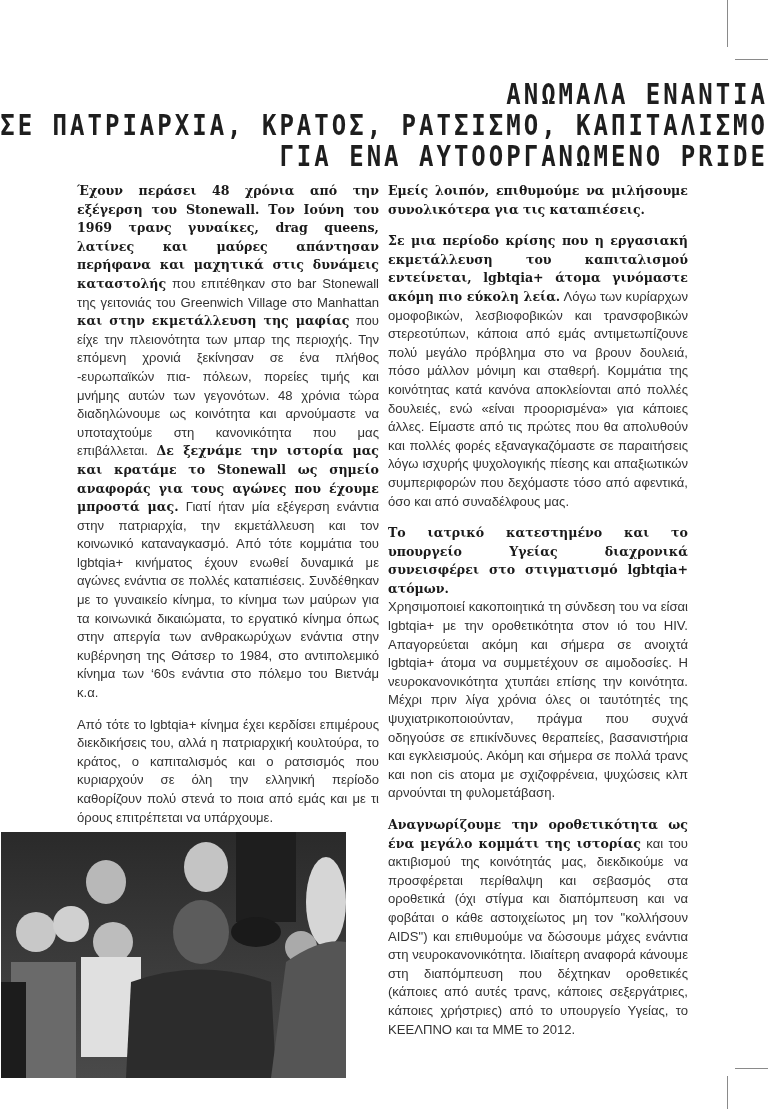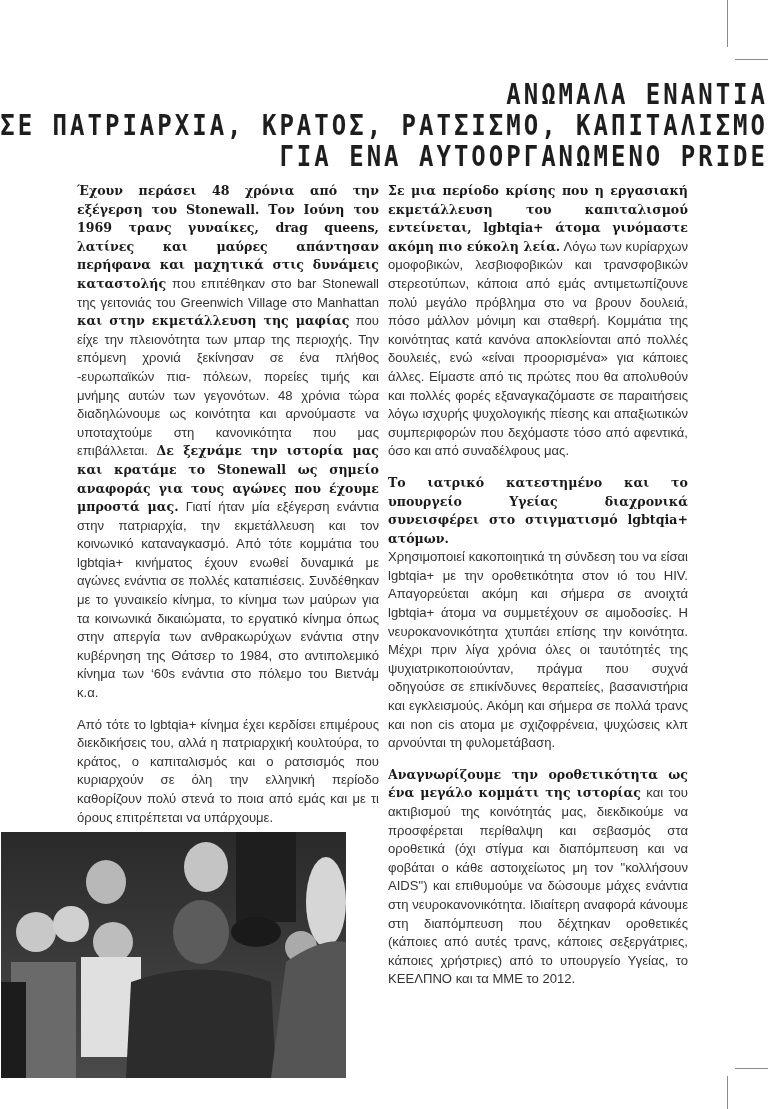--- a/index.html
+++ b/index.html
@@ -38,20 +38,21 @@
   <div class="title-line">ΣΕ ΠΑΤΡΙΑΡΧΙΑ, ΚΡΑΤΟΣ, ΡΑΤΣΙΣΜΟ, ΚΑΠΙΤΑΛΙΣΜΟ</div>
   <div class="title-line">ΓΙΑ ΕΝΑ ΑΥΤΟΟΡΓΑΝΩΜΕΝΟ PRIDE</div>
 </div>
 
 <div class="col col-left">
   <p><b>Έχουν περάσει 48 χρόνια από την εξέγερση του Stonewall. Τον Ιούνη του 1969 τρανς γυναίκες, drag queens, λατίνες και μαύρες απάντησαν περήφανα και μαχητικά στις δυνάμεις καταστολής</b><span class="reg"> που επιτέθηκαν στο bar Stonewall της γειτονιάς του Greenwich Village στο Manhattan </span><b>και στην εκμετάλλευση της μαφίας</b><span class="reg"> που είχε την πλειονότητα των μπαρ της περιοχής. Την επόμενη χρονιά ξεκίνησαν σε ένα πλήθος -ευρωπαϊκών πια- πόλεων, πορείες τιμής και μνήμης αυτών των γεγονότων. 48 χρόνια τώρα διαδηλώνουμε ως κοινότητα και αρνούμαστε να υποταχτούμε στη κανονικότητα που μας επιβάλλεται. </span><b>Δε ξεχνάμε την ιστορία μας και κρατάμε το Stonewall ως σημείο αναφοράς για τους αγώνες που έχουμε μπροστά μας.</b><span class="reg"> Γιατί ήταν μία εξέγερση ενάντια στην πατριαρχία, την εκμετάλλευση και τον κοινωνικό καταναγκασμό. Από τότε κομμάτια του lgbtqia+ κινήματος έχουν ενωθεί δυναμικά με αγώνες ενάντια σε πολλές καταπιέσεις. Συνδέθηκαν με το γυναικείο κίνημα, το κίνημα των μαύρων για τα κοινωνικά δικαιώματα, το εργατικό κίνημα όπως στην απεργία των ανθρακωρύχων ενάντια στην κυβέρνηση της Θάτσερ το 1984, στο αντιπολεμικό κίνημα των ‘60s ενάντια στο πόλεμο του Βιετνάμ κ.α.</span></p>
   <p><span class="reg">Από τότε το lgbtqia+ κίνημα έχει κερδίσει επιμέρους διεκδικήσεις του, αλλά η πατριαρχική κουλτούρα, το κράτος, ο καπιταλισμός και ο ρατσισμός που κυριαρχούν σε όλη την ελληνική περίοδο καθορίζουν πολύ στενά το ποια από εμάς και με τι όρους επιτρέπεται να υπάρχουμε.</span></p>
 </div>
 
 <div class="col col-right">
+  <p><b>Εμείς λοιπόν, επιθυμούμε να μιλήσουμε συνολικότερα για τις καταπιέσεις.</b></p>
   <p><b>Σε μια περίοδο κρίσης που η εργασιακή εκμετάλλευση του καπιταλισμού εντείνεται, lgbtqia+ άτομα γινόμαστε ακόμη πιο εύκολη λεία.</b><span class="reg"> Λόγω των κυρίαρχων ομοφοβικών, λεσβιοφοβικών και τρανσφοβικών στερεοτύπων, κάποια από εμάς αντιμετωπίζουνε πολύ μεγάλο πρόβλημα στο να βρουν δουλειά, πόσο μάλλον μόνιμη και σταθερή. Κομμάτια της κοινότητας κατά κανόνα αποκλείονται από πολλές δουλειές, ενώ «είναι προορισμένα» για κάποιες άλλες. Είμαστε από τις πρώτες που θα απολυθούν και πολλές φορές εξαναγκαζόμαστε σε παραιτήσεις λόγω ισχυρής ψυχολογικής πίεσης και απαξιωτικών συμπεριφορών που δεχόμαστε τόσο από αφεντικά, όσο και από συναδέλφους μας.</span></p>
   <p><b>Το ιατρικό κατεστημένο και το υπουργείο Υγείας διαχρονικά συνεισφέρει στο στιγματισμό lgbtqia+ ατόμων.</b><br><span class="reg">Χρησιμοποιεί κακοποιητικά τη σύνδεση του να είσαι lgbtqia+ με την οροθετικότητα στον ιό του HIV. Απαγορεύεται ακόμη και σήμερα σε ανοιχτά lgbtqia+ άτομα να συμμετέχουν σε αιμοδοσίες. Η νευροκανονικότητα χτυπάει επίσης την κοινότητα. Μέχρι πριν λίγα χρόνια όλες οι ταυτότητές της ψυχιατρικοποιούνταν, πράγμα που συχνά οδηγούσε σε επικίνδυνες θεραπείες, βασανιστήρια και εγκλεισμούς. Ακόμη και σήμερα σε πολλά τρανς και non cis ατομα με σχιζοφρένεια, ψυχώσεις κλπ αρνούνται τη φυλομετάβαση.</span></p>
   <p><b>Αναγνωρίζουμε την οροθετικότητα ως ένα μεγάλο κομμάτι της ιστορίας</b><span class="reg"> και του ακτιβισμού της κοινότητάς μας, διεκδικούμε να προσφέρεται περίθαλψη και σεβασμός στα οροθετικά (όχι στίγμα και διαπόμπευση και να φοβάται ο κάθε αστοιχείωτος μη τον "κολλήσουν AIDS") και επιθυμούμε να δώσουμε μάχες ενάντια στη νευροκανονικότητα. Ιδιαίτερη αναφορά κάνουμε στη διαπόμπευση που δέχτηκαν οροθετικές (κάποιες από αυτές τρανς, κάποιες σεξεργάτριες, κάποιες χρήστριες) από το υπουργείο Υγείας, το ΚΕΕΛΠΝΟ και τα ΜΜΕ το 2012.</span></p>
 </div>
 
 <div class="photo">
   <svg width="345" height="246" viewBox="0 0 345 246" xmlns="http://www.w3.org/2000/svg">
     <defs>
       <linearGradient id="bg" x1="0" y1="0" x2="0" y2="1">
         <stop offset="0" stop-color="#2a2a2a"></stop>

